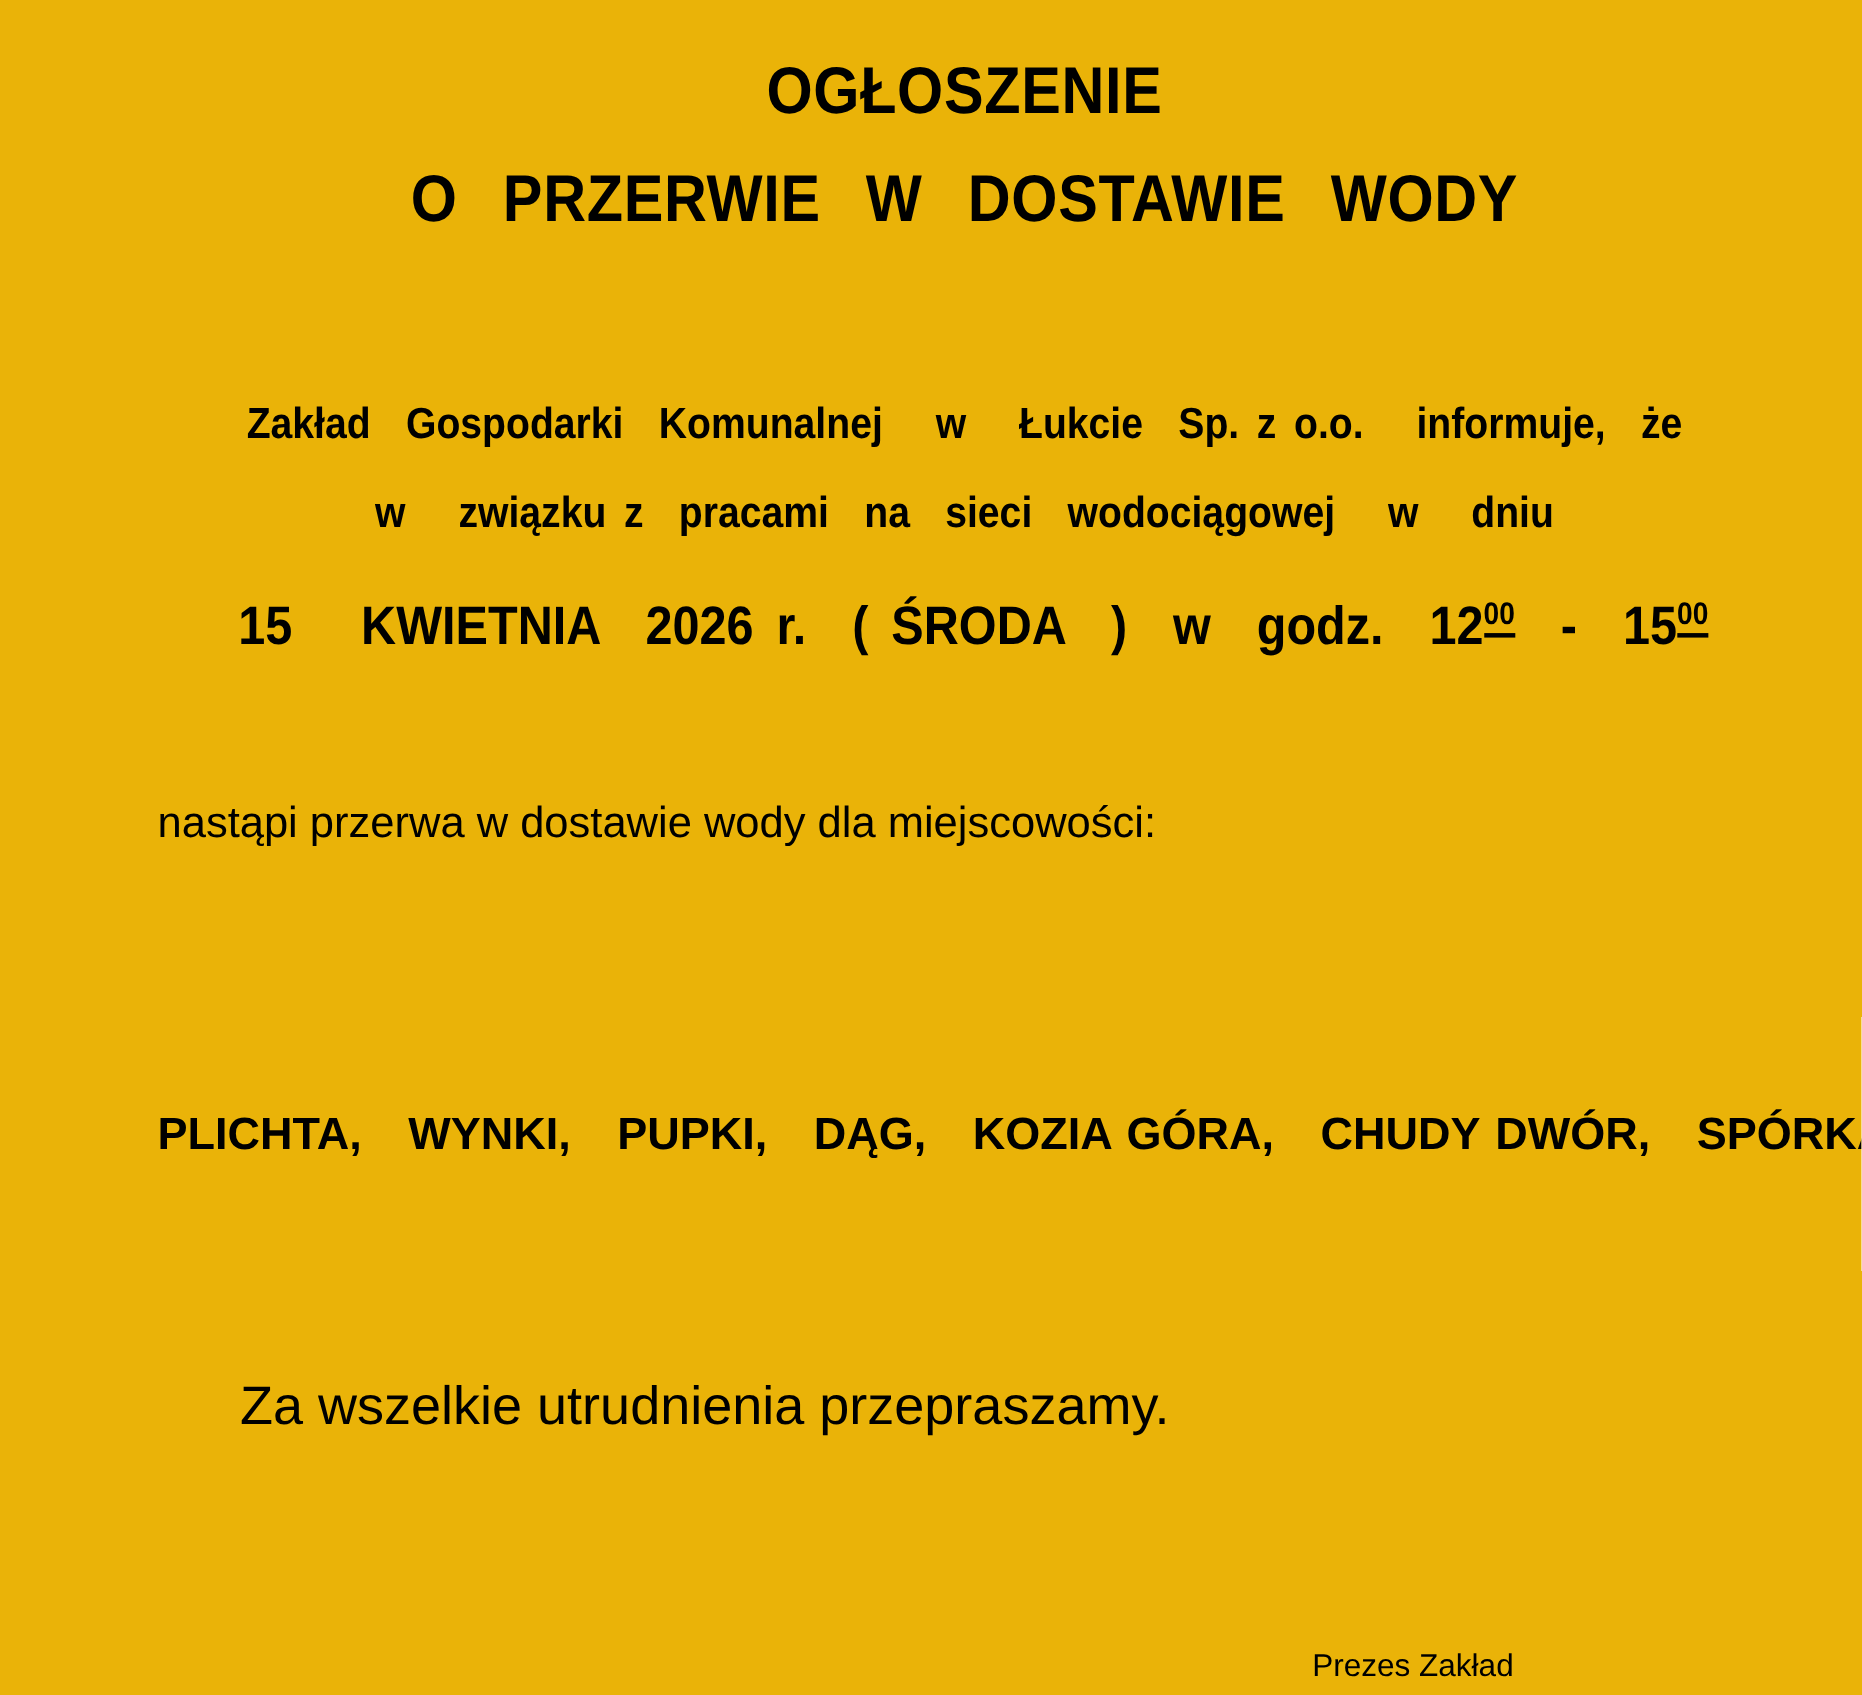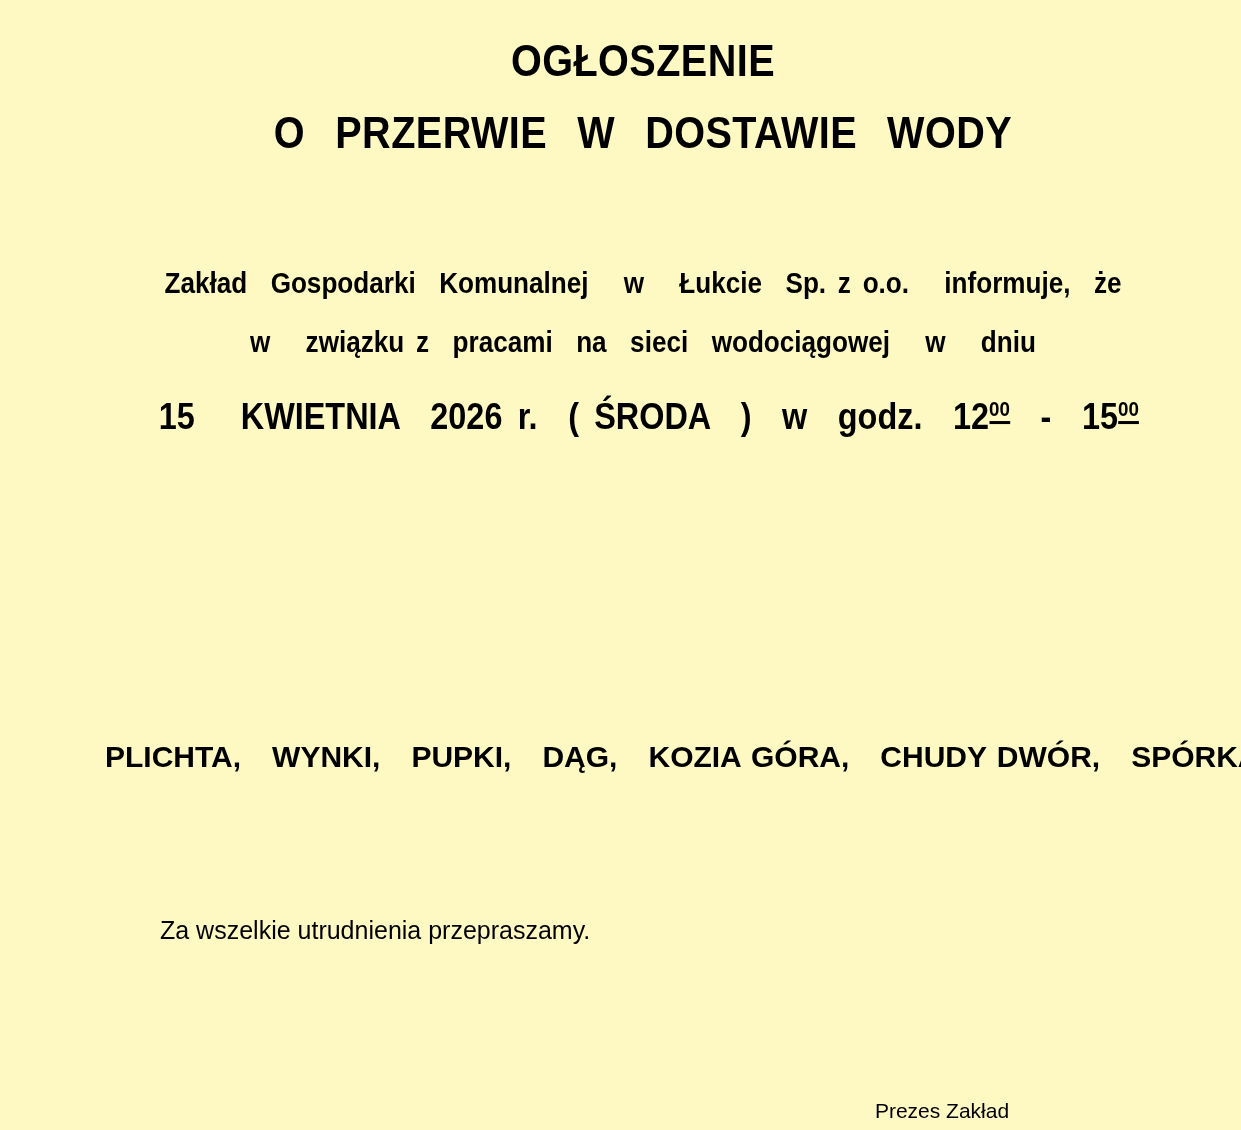--- a/index.html
+++ b/index.html
@@ -4,21 +4,21 @@
 <style>
   html, body {
     margin: 0;
     padding: 0;
     background: #ffffff;
   }
   .page {
     position: relative;
     width: 1241px;
     height: 1130px;
-    background: #fef9c3;
+    background: #eab308;
     color: #000000;
     font-family: "Liberation Sans", sans-serif;
     overflow: hidden;
   }
   .line {
     position: absolute;
     left: 105px;
     width: 1076px;
     white-space: pre;
     color: #000000;
@@ -67,21 +67,21 @@
   .localities {
     top: 632px;
     font-size: 30px;
     font-weight: bold;
     line-height: 50px;
     word-spacing: 2px;
   }
   .apology-line {
     top: 916px;
     left: 160px;
-    font-size: 25px;
+    font-size: 36px;
     font-weight: normal;
   }
   .signature-block {
     position: absolute;
     top: 1046px;
     left: 792px;
     width: 300px;
     text-align: center;
     font-size: 21px;
     line-height: 26px;
@@ -96,20 +96,21 @@
   <div class="line centered condensed title-line title-1">OGŁOSZENIE</div>
 
   <div class="line centered condensed title-line title-2">O  PRZERWIE  W  DOSTAWIE  WODY</div>
 
   <div class="line centered condensed intro-line intro-1">Zakład  Gospodarki  Komunalnej   w   Łukcie  Sp. z o.o.   informuje,  że</div>
 
   <div class="line centered condensed intro-line intro-2">w   związku z  pracami  na  sieci  wodociągowej   w   dniu</div>
 
   <div class="line centered condensed date-line"><span>15   KWIETNIA  2026 r.  ( ŚRODA  )  w  godz.  12</span><span class="sup">00</span><span>  -  15</span><span class="sup">00</span></div>
 
+  <div class="line lead-line">nastąpi przerwa w dostawie wody dla miejscowości:</div>
 
   <div class="line localities">
     <div>PLICHTA,   WYNKI,   PUPKI,   DĄG,   KOZIA GÓRA,   CHUDY DWÓR,   SPÓRKA,</div>
   </div>
 
   <div class="line apology-line">Za wszelkie utrudnienia przepraszamy.</div>
 
   <div class="signature-block">
     <div>Prezes Zakład</div>
     

